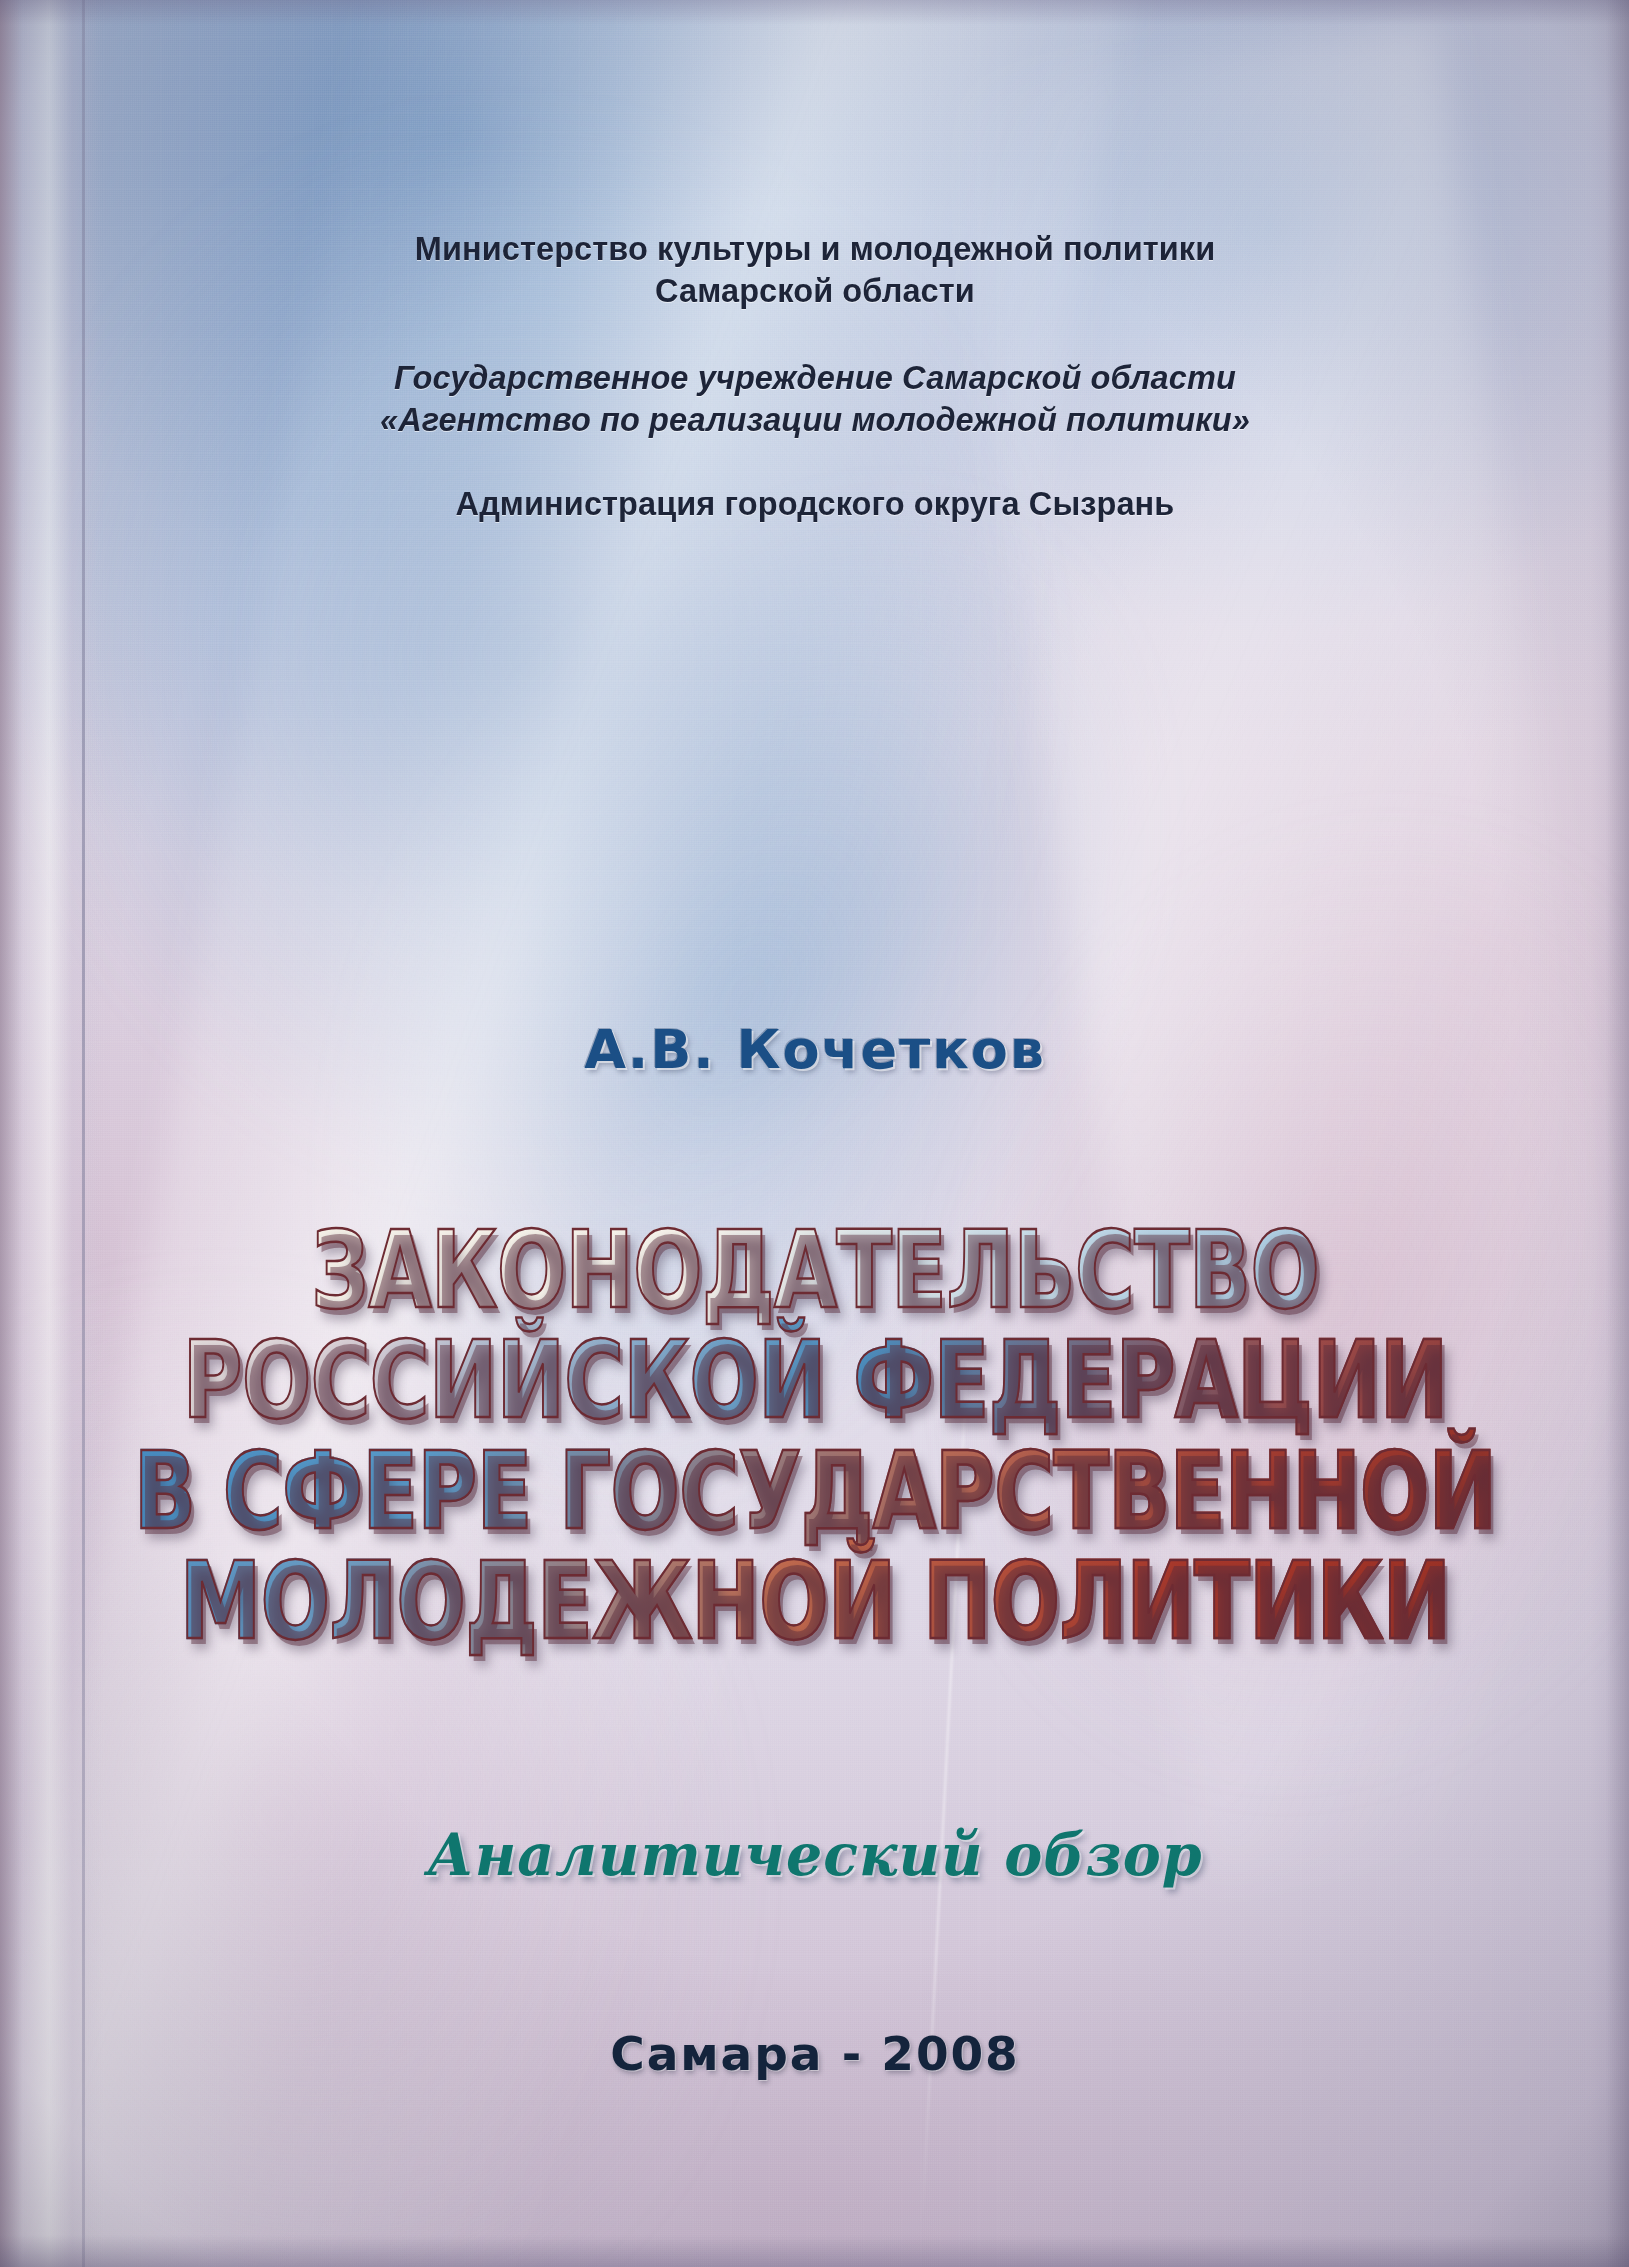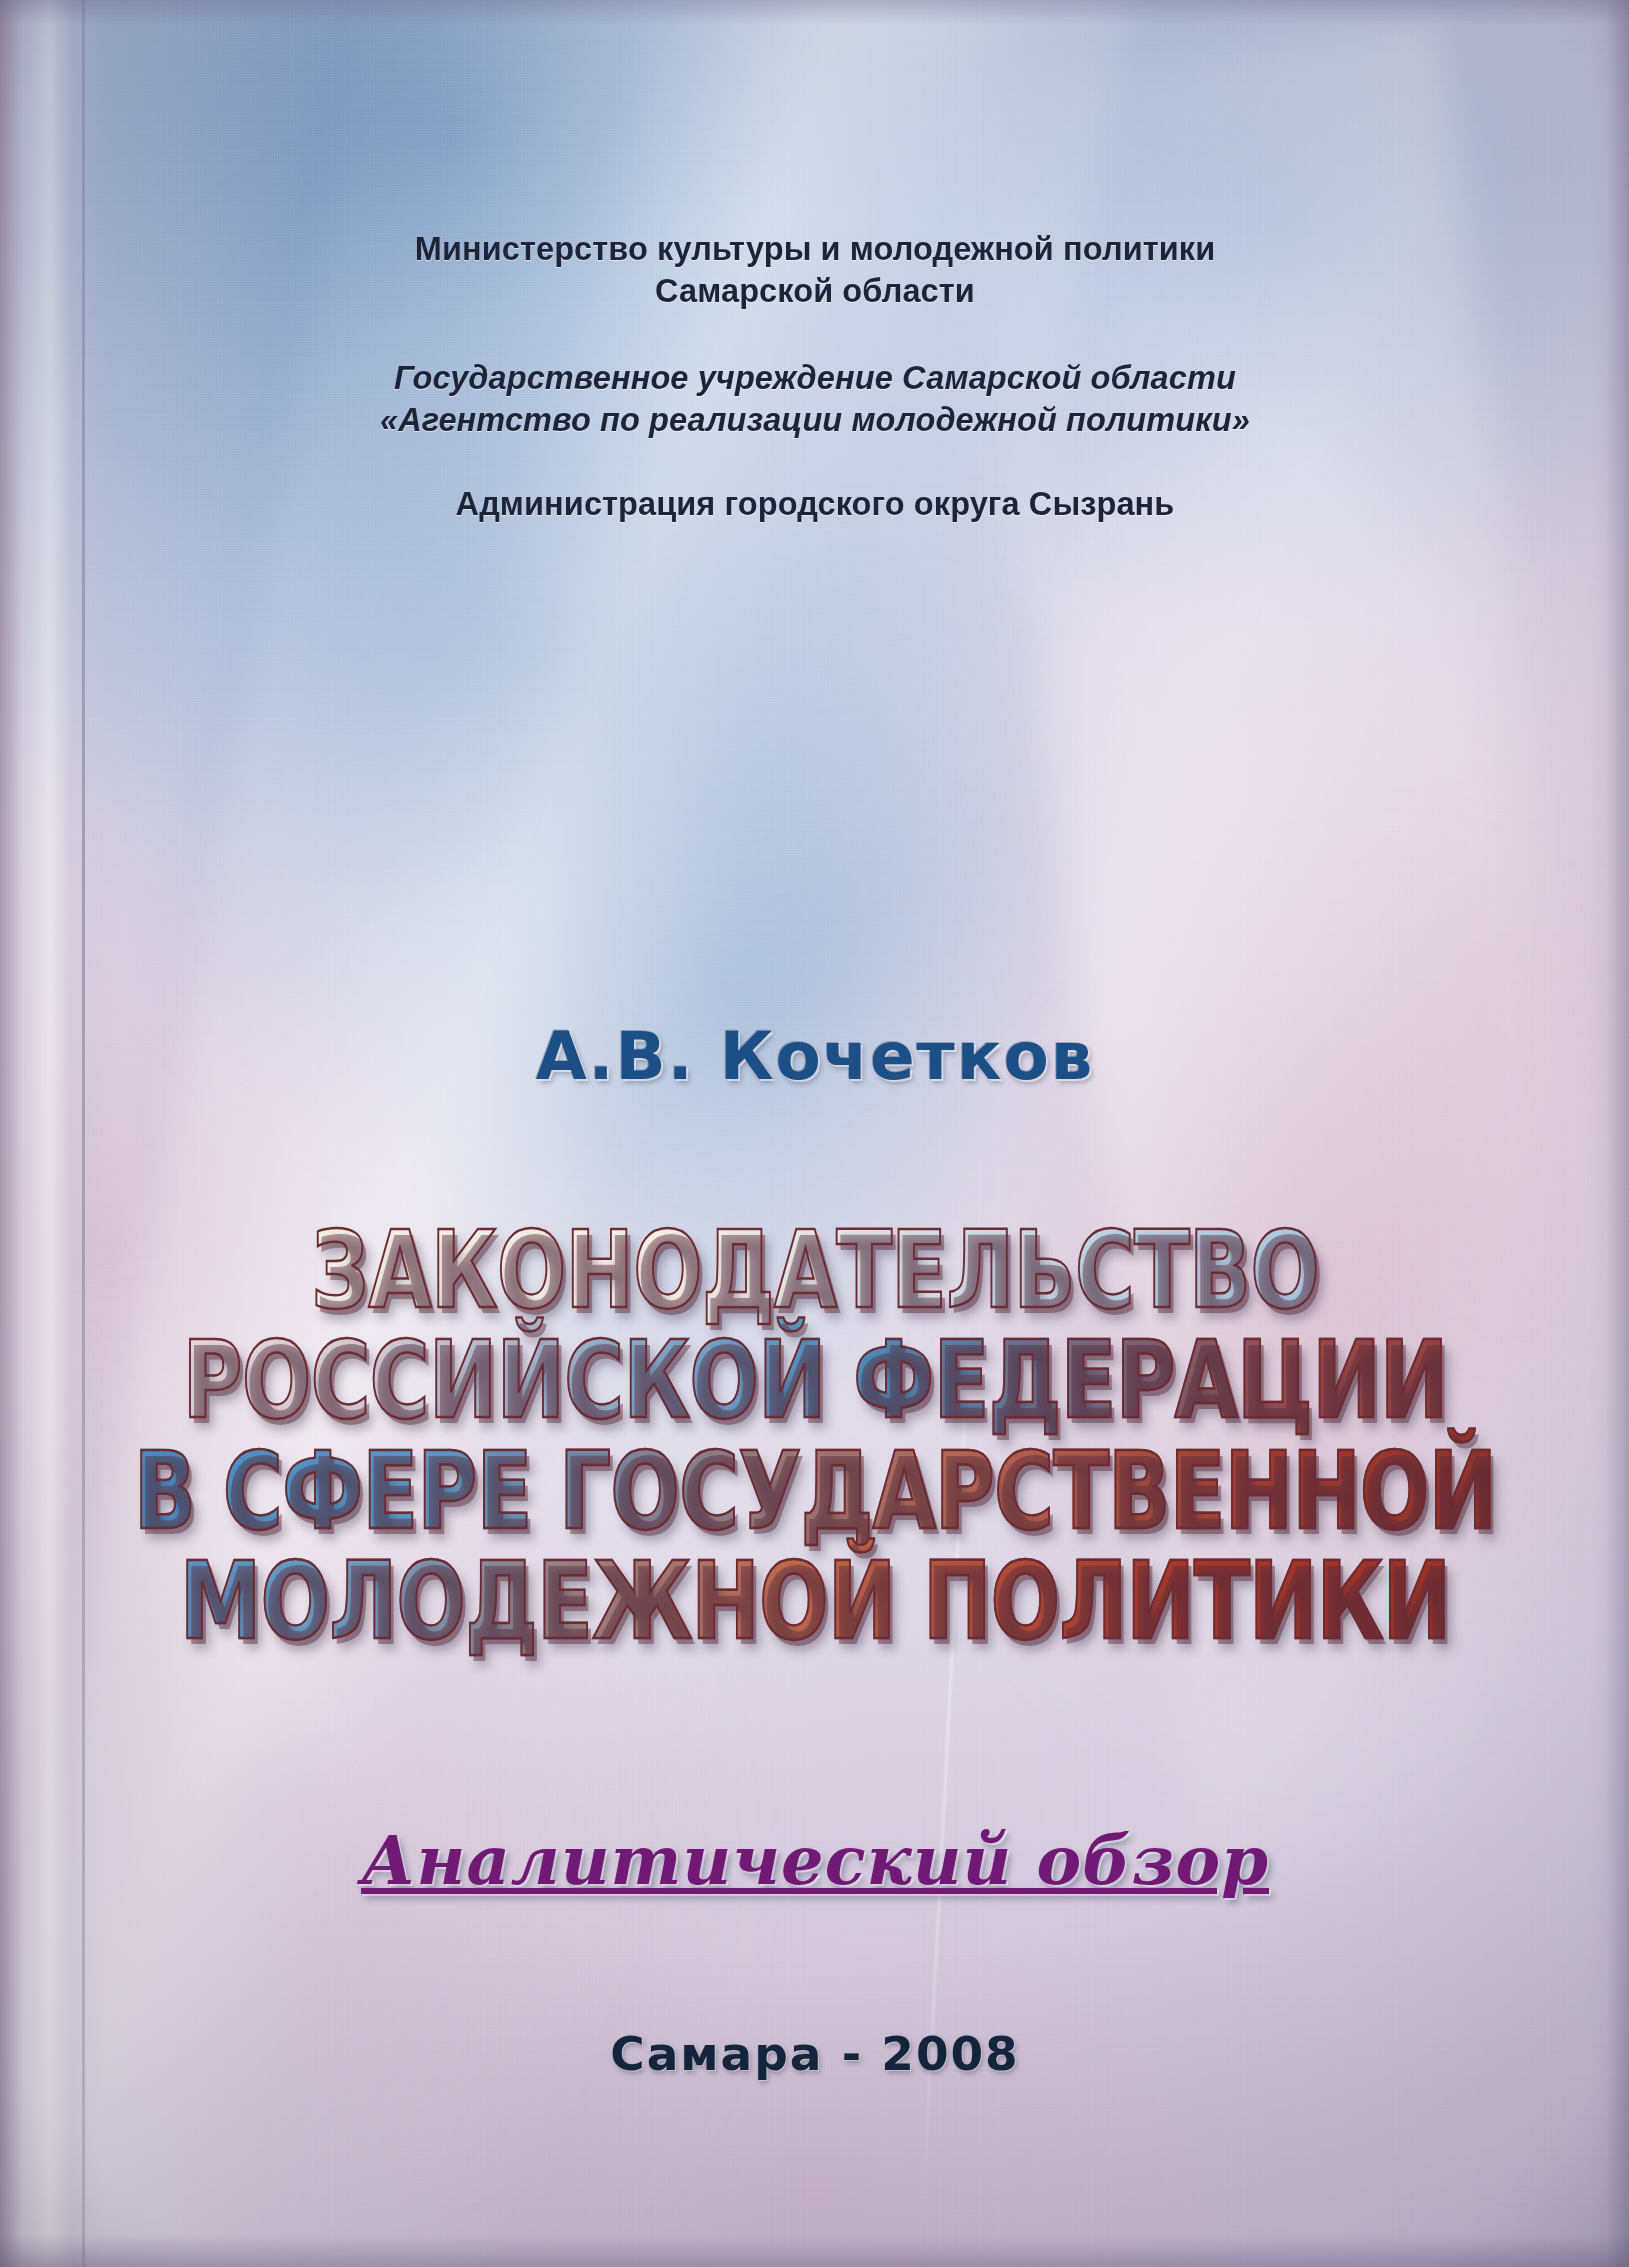--- a/index.html
+++ b/index.html
@@ -193,21 +193,21 @@
   .org-item { margin-bottom: 42px; }
   .org-item:last-child { margin-bottom: 8px; }
   .org-line { display: block; text-align: center; }
   .org-item.italic { font-style: italic; margin-top: 44px; }
 
   .author {
     position: absolute;
     left: 0; right: 0;
     top: 1018px;
     text-align: center;
-    font-size: 66px;
+    font-size: 54px;
     font-weight: bold;
     letter-spacing: 1.9px;
     color: #1b4f86;
     text-shadow:
        1.9px 1.9px 0 rgba(255,255,255,0.55),
       -1px -1px 0 rgba(40,70,110,0.35),
        2.9px 3.8px 5.7px rgba(30,40,70,0.30);
     font-family: "DejaVu Sans", sans-serif;
   }
 
@@ -259,27 +259,26 @@
   }
 
   .subtitle {
     position: absolute;
     left: 0; right: 0;
     top: 1821px;
     text-align: center;
     font-family: "DejaVu Serif", serif;
     font-style: italic;
     font-weight: bold;
-    font-size: 67px;
+    font-size: 57px;
     letter-spacing: 1px;
-    color: #701a75;
+    color: #0f766e;
     text-shadow:
        1.9px 1.9px 0 rgba(255,255,255,0.45),
        3.8px 4.8px 6.7px rgba(30,45,80,0.35);
-    text-decoration: underline;
   }
 
   .imprint {
     position: absolute;
     left: 0; right: 0;
     top: 2026px;
     text-align: center;
     font-family: "DejaVu Sans", sans-serif;
     font-weight: bold;
     font-size: 47px;

